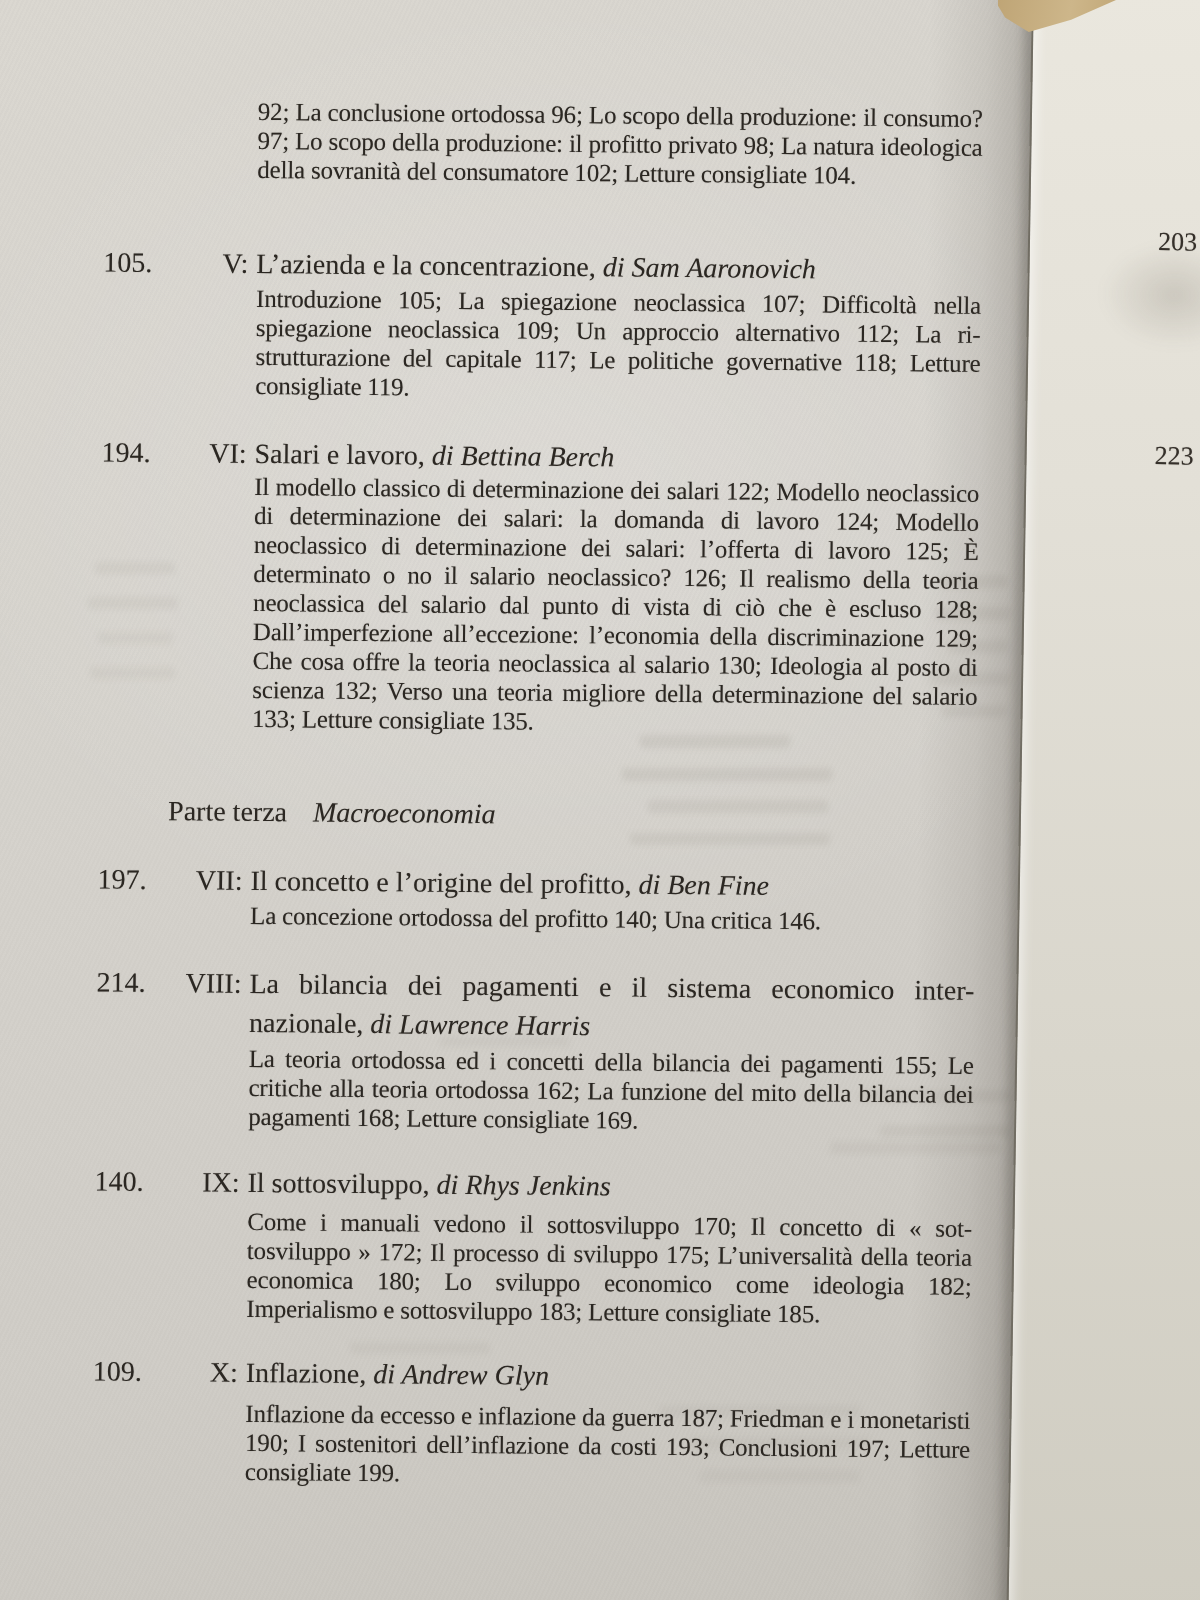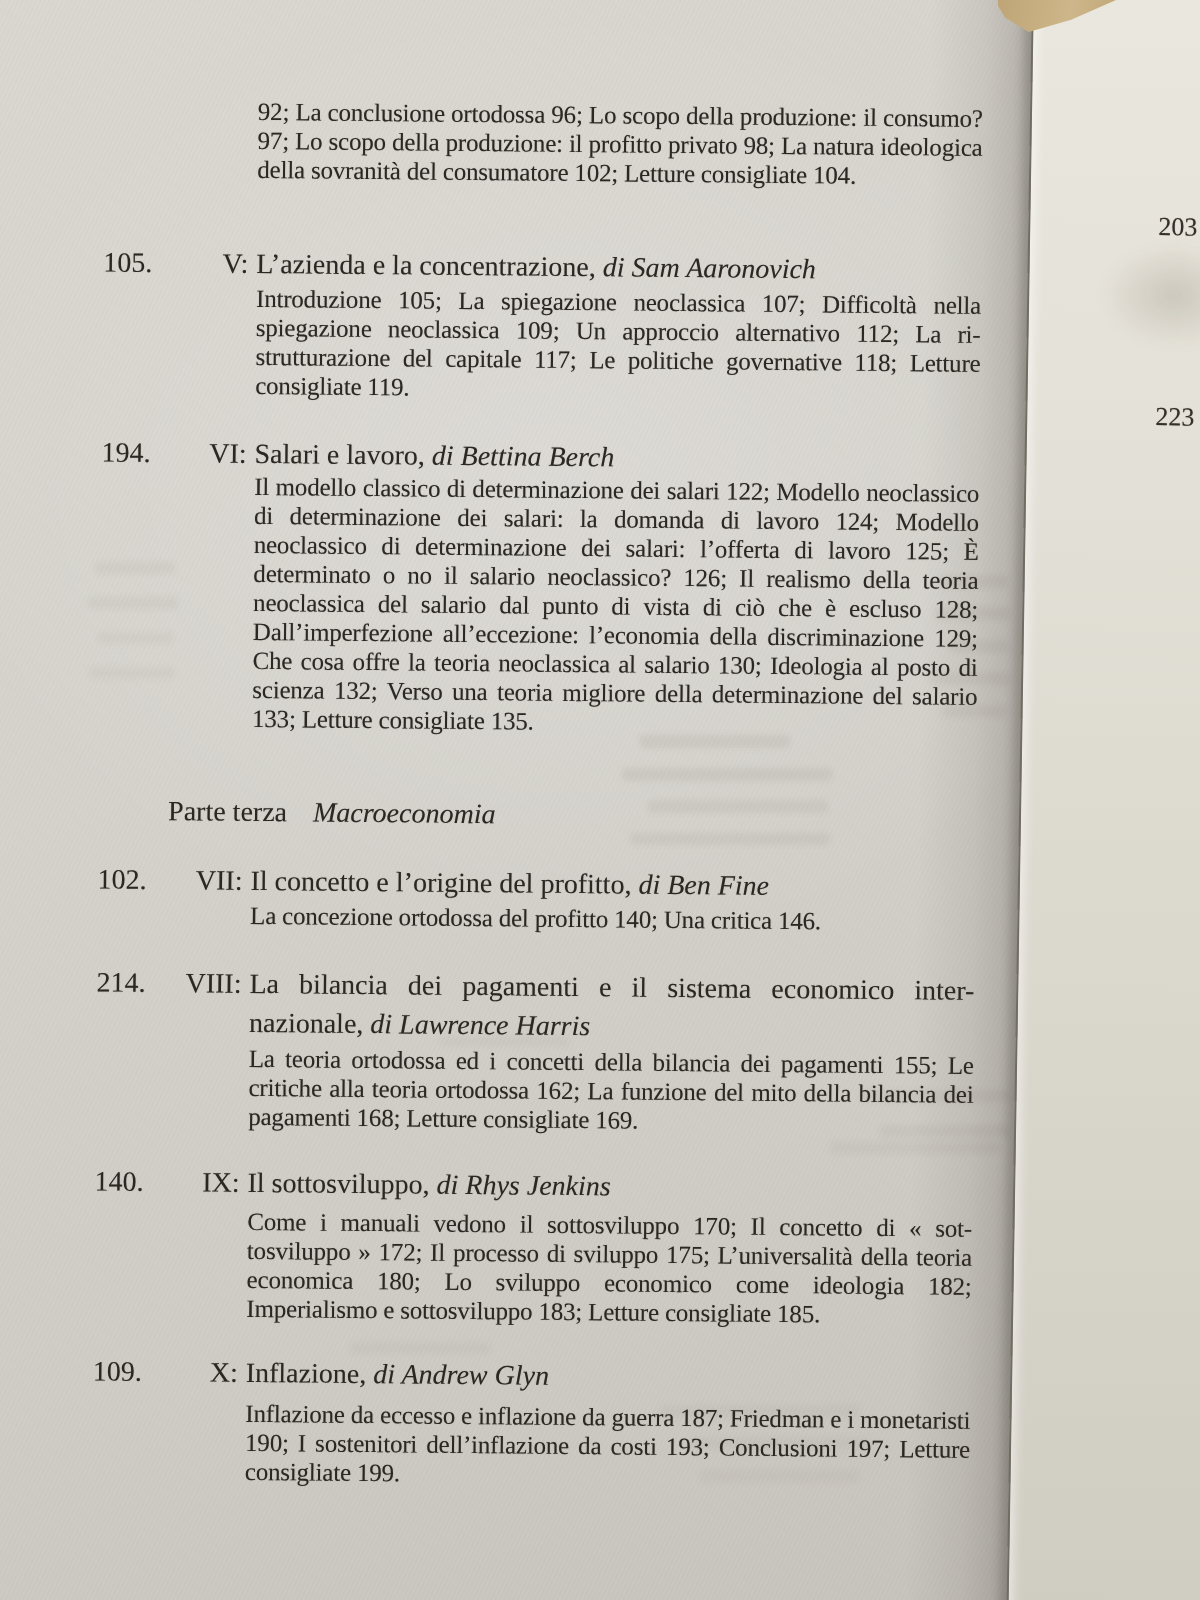--- a/index.html
+++ b/index.html
@@ -32,21 +32,21 @@
   
   .gutter-shade{position:absolute;left:930px;top:-12px;width:104px;height:1640px;
     transform:rotate(0.9deg);transform-origin:top left;
     background:linear-gradient(90deg, rgba(74,68,60,0) 0%, rgba(74,68,60,0.10) 55%, rgba(74,68,60,0.27) 100%);}
   .right-page{position:absolute;left:1032px;top:-12px;width:200px;height:1640px;
     transform:rotate(0.9deg);transform-origin:top left;
     background:linear-gradient(180deg,#eae7de 0%,#e3e0d7 30%,#d9d6cc 65%,#cfccc1 100%);
     border-left:2px solid #716d63;
     box-shadow:inset 8px 0 12px -4px rgba(255,255,255,0.55), -7px 0 10px rgba(70,64,56,0.28);}
   .fp-num{position:absolute;left:128px;font-size:26px;color:#35302a;
-    text-shadow:0 0 1px rgba(50,45,38,0.4);}
+    text-shadow:0 0 1px rgba(50,45,38,0.4);margin-top:15px;}
   .blob{position:absolute;left:70px;top:250px;width:150px;height:110px;
     background:radial-gradient(ellipse, rgba(100,92,80,0.20), rgba(100,92,80,0) 70%);filter:blur(4px);}
   .tan-wedge{position:absolute;left:998px;top:0;width:118px;height:32px;
     background:linear-gradient(100deg,#bfa576,#cdb68a 60%,#c2a878);
     clip-path:polygon(0 0,100% 0,62% 62%,26% 100%,6% 55%,0 18%);}
   
   .ghost{position:absolute;background:#6f685c;filter:blur(3px);border-radius:3px;}
 </style>
 </head>
 <body>
@@ -91,21 +91,21 @@
       <span class="e-rn">VI:</span>
       <span class="e-title"><span>Salari e lavoro,</span> <span class="it">di Bettina Berch</span></span>
     </div>
     <p class="body-text" style="top:472px">Il modello classico di determinazione dei salari 122; Modello neo­classico di determinazione dei salari: la domanda di lavoro 124; Modello neoclassico di determinazione dei salari: l’offerta di la­voro 125; È determinato o no il salario neoclassico? 126; Il rea­lismo della teoria neoclassica del salario dal punto di vista di ciò che è escluso 128; Dall’imperfezione all’eccezione: l’economia del­la discriminazione 129; Che cosa offre la teoria neoclassica al sa­lario 130; Ideologia al posto di scienza 132; Verso una teoria mi­gliore della determinazione del salario 133; Letture consigliate 135.</p>
 
     <div class="part-heading">
       <span>Parte terza</span><span class="it">Macroeconomia</span>
     </div>
 
     <div class="entry" style="top:861px">
-      <span class="e-pg">102.</span>
+      <span class="e-pg">197.</span>
       <span class="e-rn">VII:</span>
       <span class="e-title"><span>Il concetto e l’origine del profitto,</span> <span class="it">di Ben Fine</span></span>
     </div>
     <p class="body-text" style="top:901px">La concezione ortodossa del profitto 140; Una critica 146.</p>
 
     <div class="entry" style="top:964px">
       <span class="e-pg">214.</span>
       <span class="e-rn">VIII:</span>
       <span class="e-title">
         <span class="just">La bilancia dei pagamenti e il sistema economico inter-</span>
@@ -128,18 +128,18 @@
     </div>
     <p class="body-text" style="top:1399px">Inflazione da eccesso e inflazione da guerra 187; Friedman e i monetaristi 190; I sostenitori dell’inflazione da costi 193; Conclu­sioni 197; Letture consigliate 199.</p>
 
   </div>
 
   <div class="gutter-shade"></div>
 
   <div class="right-page">
     <div class="blob"></div>
     <span class="fp-num" style="top:222px">203</span>
-    <span class="fp-num" style="top:412px">223</span>
+    <span class="fp-num" style="top:436px">223</span>
   </div>
 
   <div class="tan-wedge"></div>
 
 </div>
 
 </body></html>

